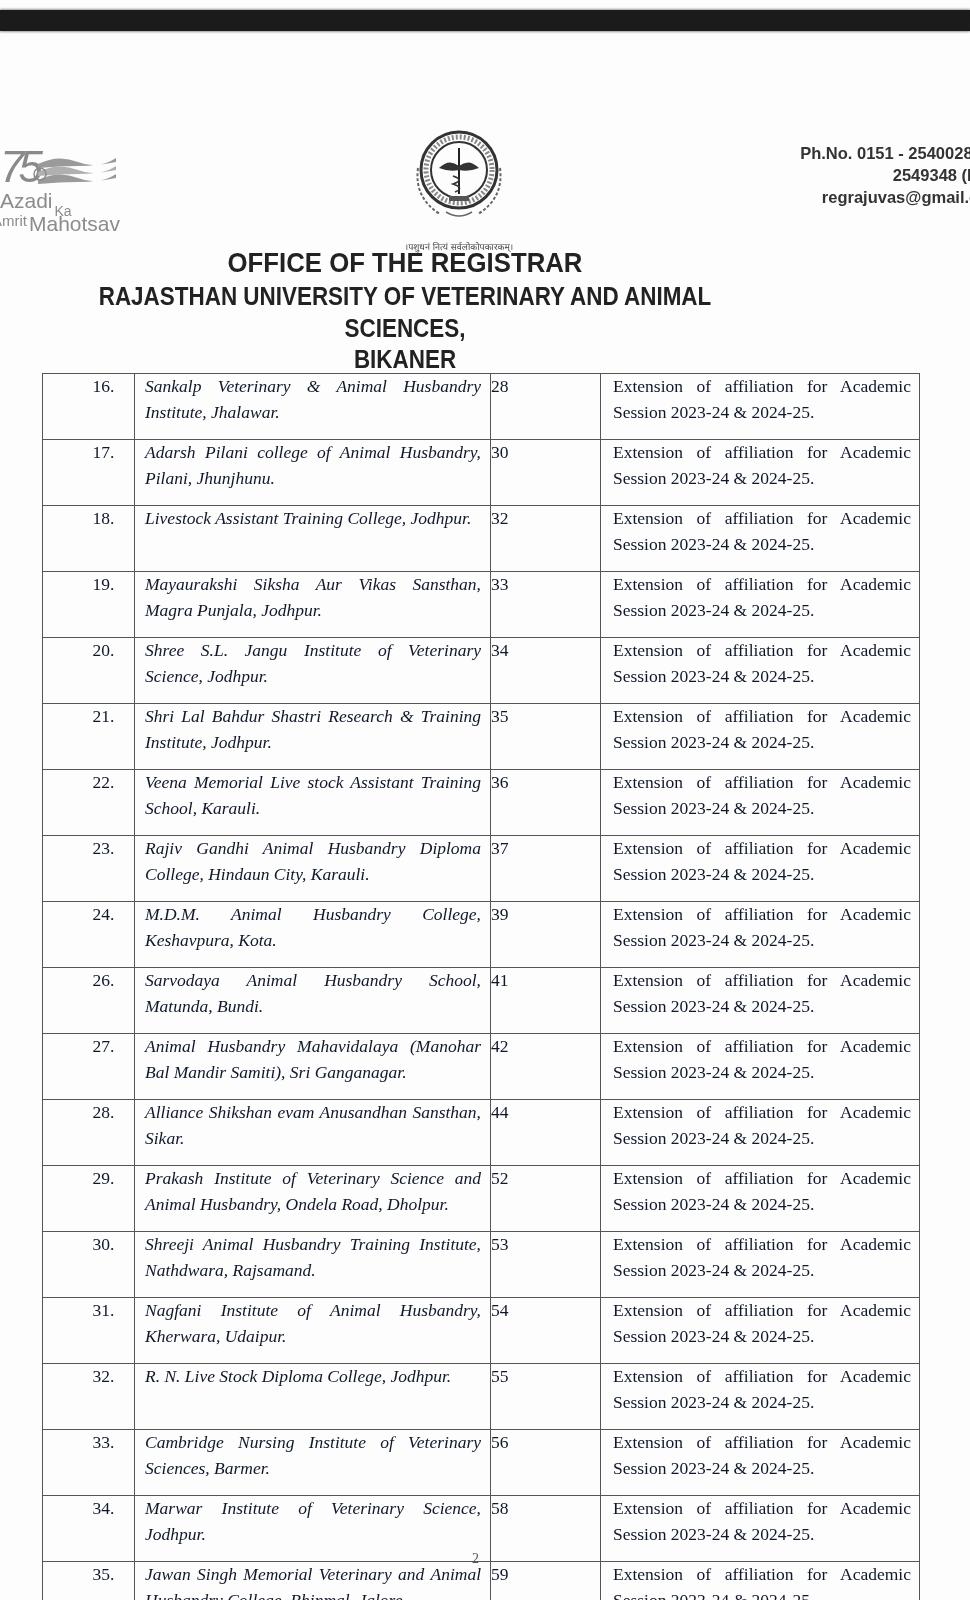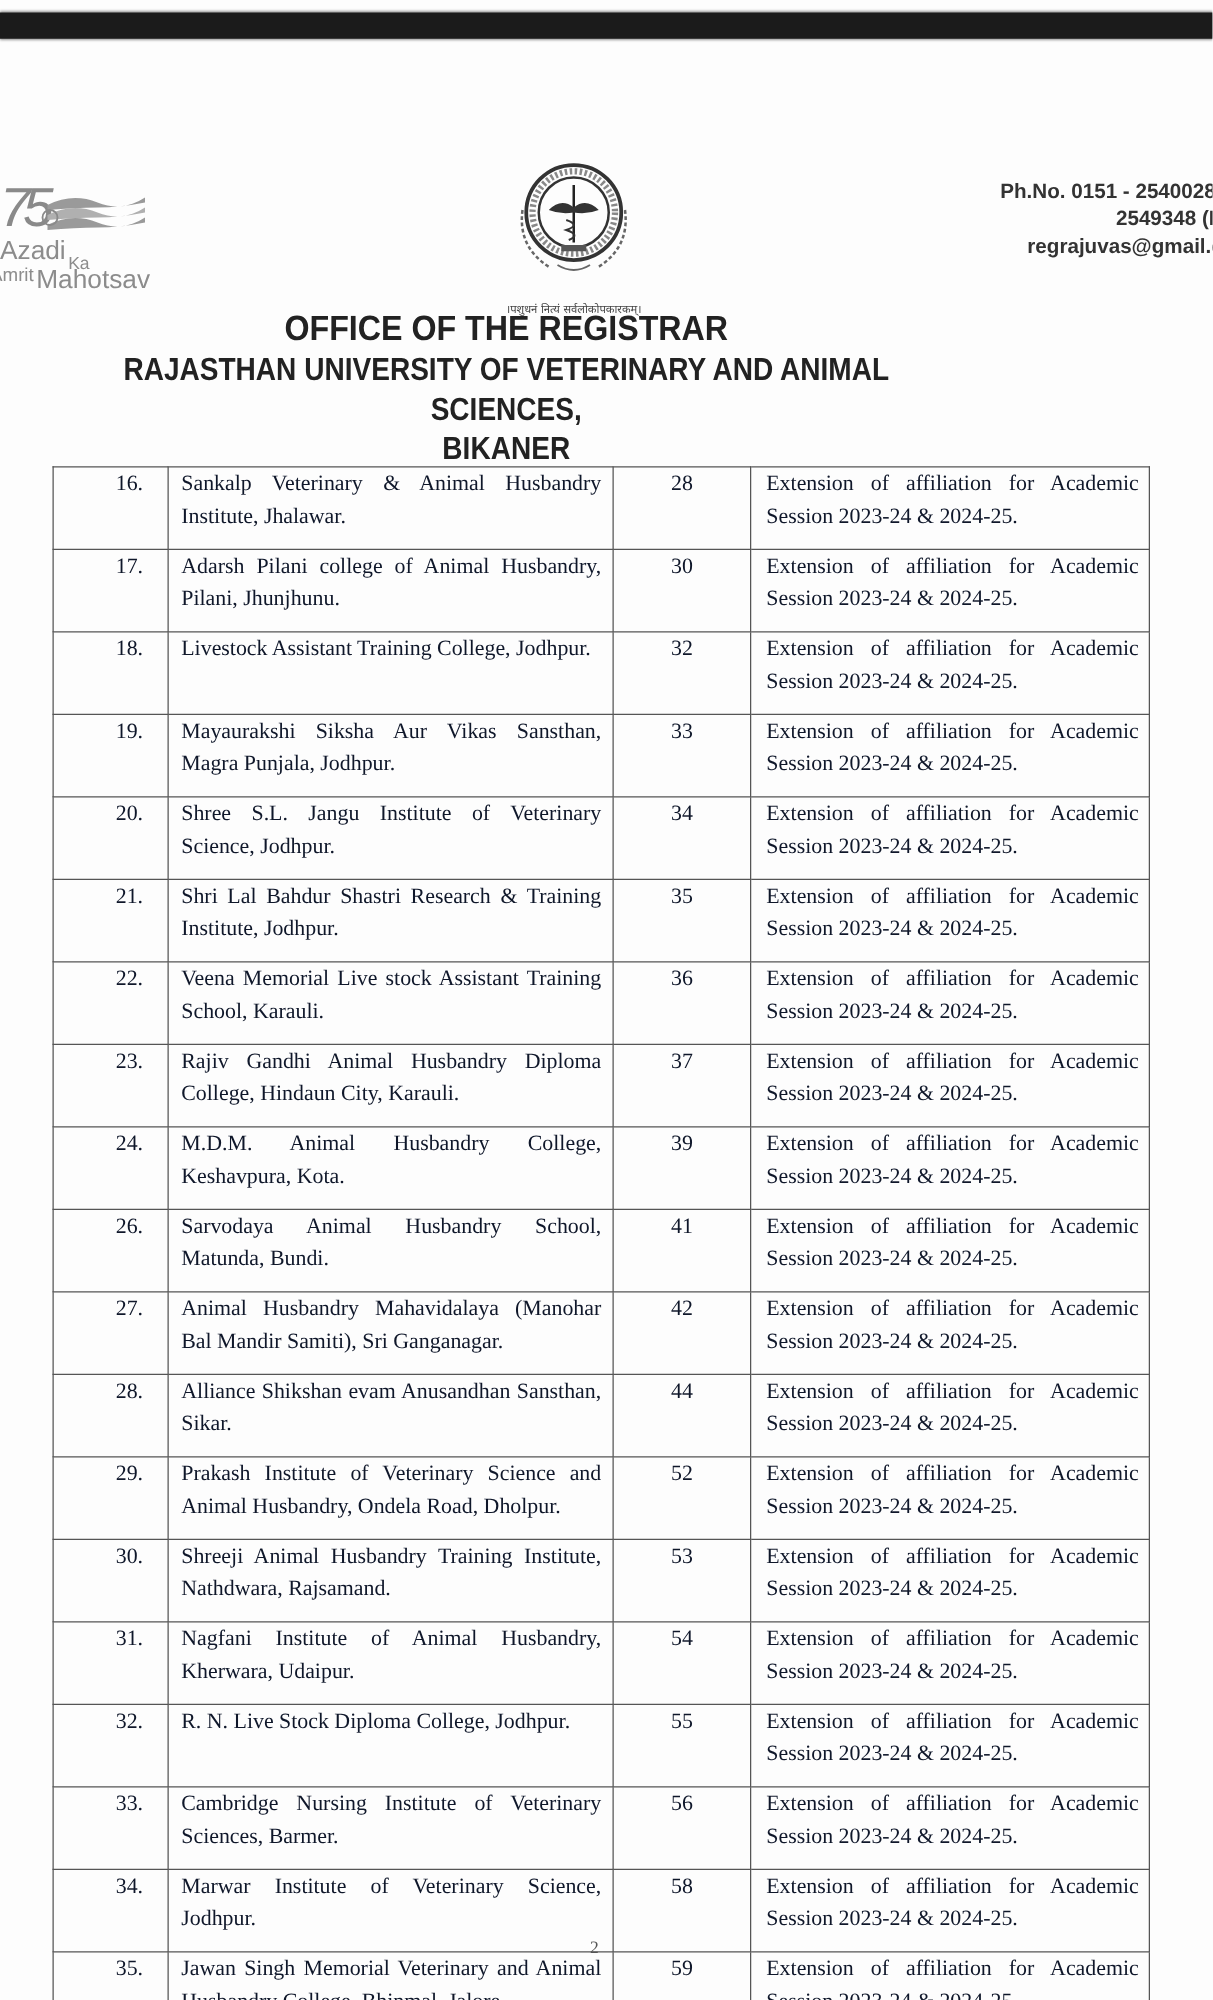--- a/index.html
+++ b/index.html
@@ -40,22 +40,22 @@
             font-family: "Liberation Sans", sans-serif; font-weight: bold; color: #222; }
   .t1 { font-size: 28px; letter-spacing: 0px; transform: scaleX(0.92); line-height: 34px; }
   .t2 { font-size: 25.5px; transform: scaleX(0.88); line-height: 32px; margin-top: 0px; }
   .t3 { font-size: 25.5px; transform: scaleX(0.88); line-height: 30px; }
 
   
   .tbl { position: absolute; left: 42px; top: 373px; width: 878px; border-collapse: collapse;
          font-family: "Liberation Serif", serif; font-size: 17.5px; color: #0f172a; }
   .tbl td { border: 1.5px solid #555; vertical-align: top; line-height: 25.5px; padding: 0 0 2px 0; }
   .tbl td.sn { width: 92px; text-align: center; padding-left: 30px; }
-  .tbl td.name { width: 356px; text-align: justify; text-align-last: left; padding: 0 9px 2px 10px; }
-  .tbl td.code { width: 110px; text-align: center; }
+  .tbl td.name { width: 356px; text-align: justify; text-align-last: left; padding: 0 9px 2px 10px; font-style: italic; }
+  .tbl td.code { width: 110px; text-align: left; }
   .tbl td.remark { padding: 0 8px 14px 12px; text-align: justify; text-align-last: left; }
 
   .pageno { position: absolute; left: 472px; top: 1551px; font-family: "Liberation Serif", serif; font-size: 14px; color: #555; }
 </style>
 </head>
 <body>
 
 <div class="topbar"></div>
 
 <div class="azadi">

